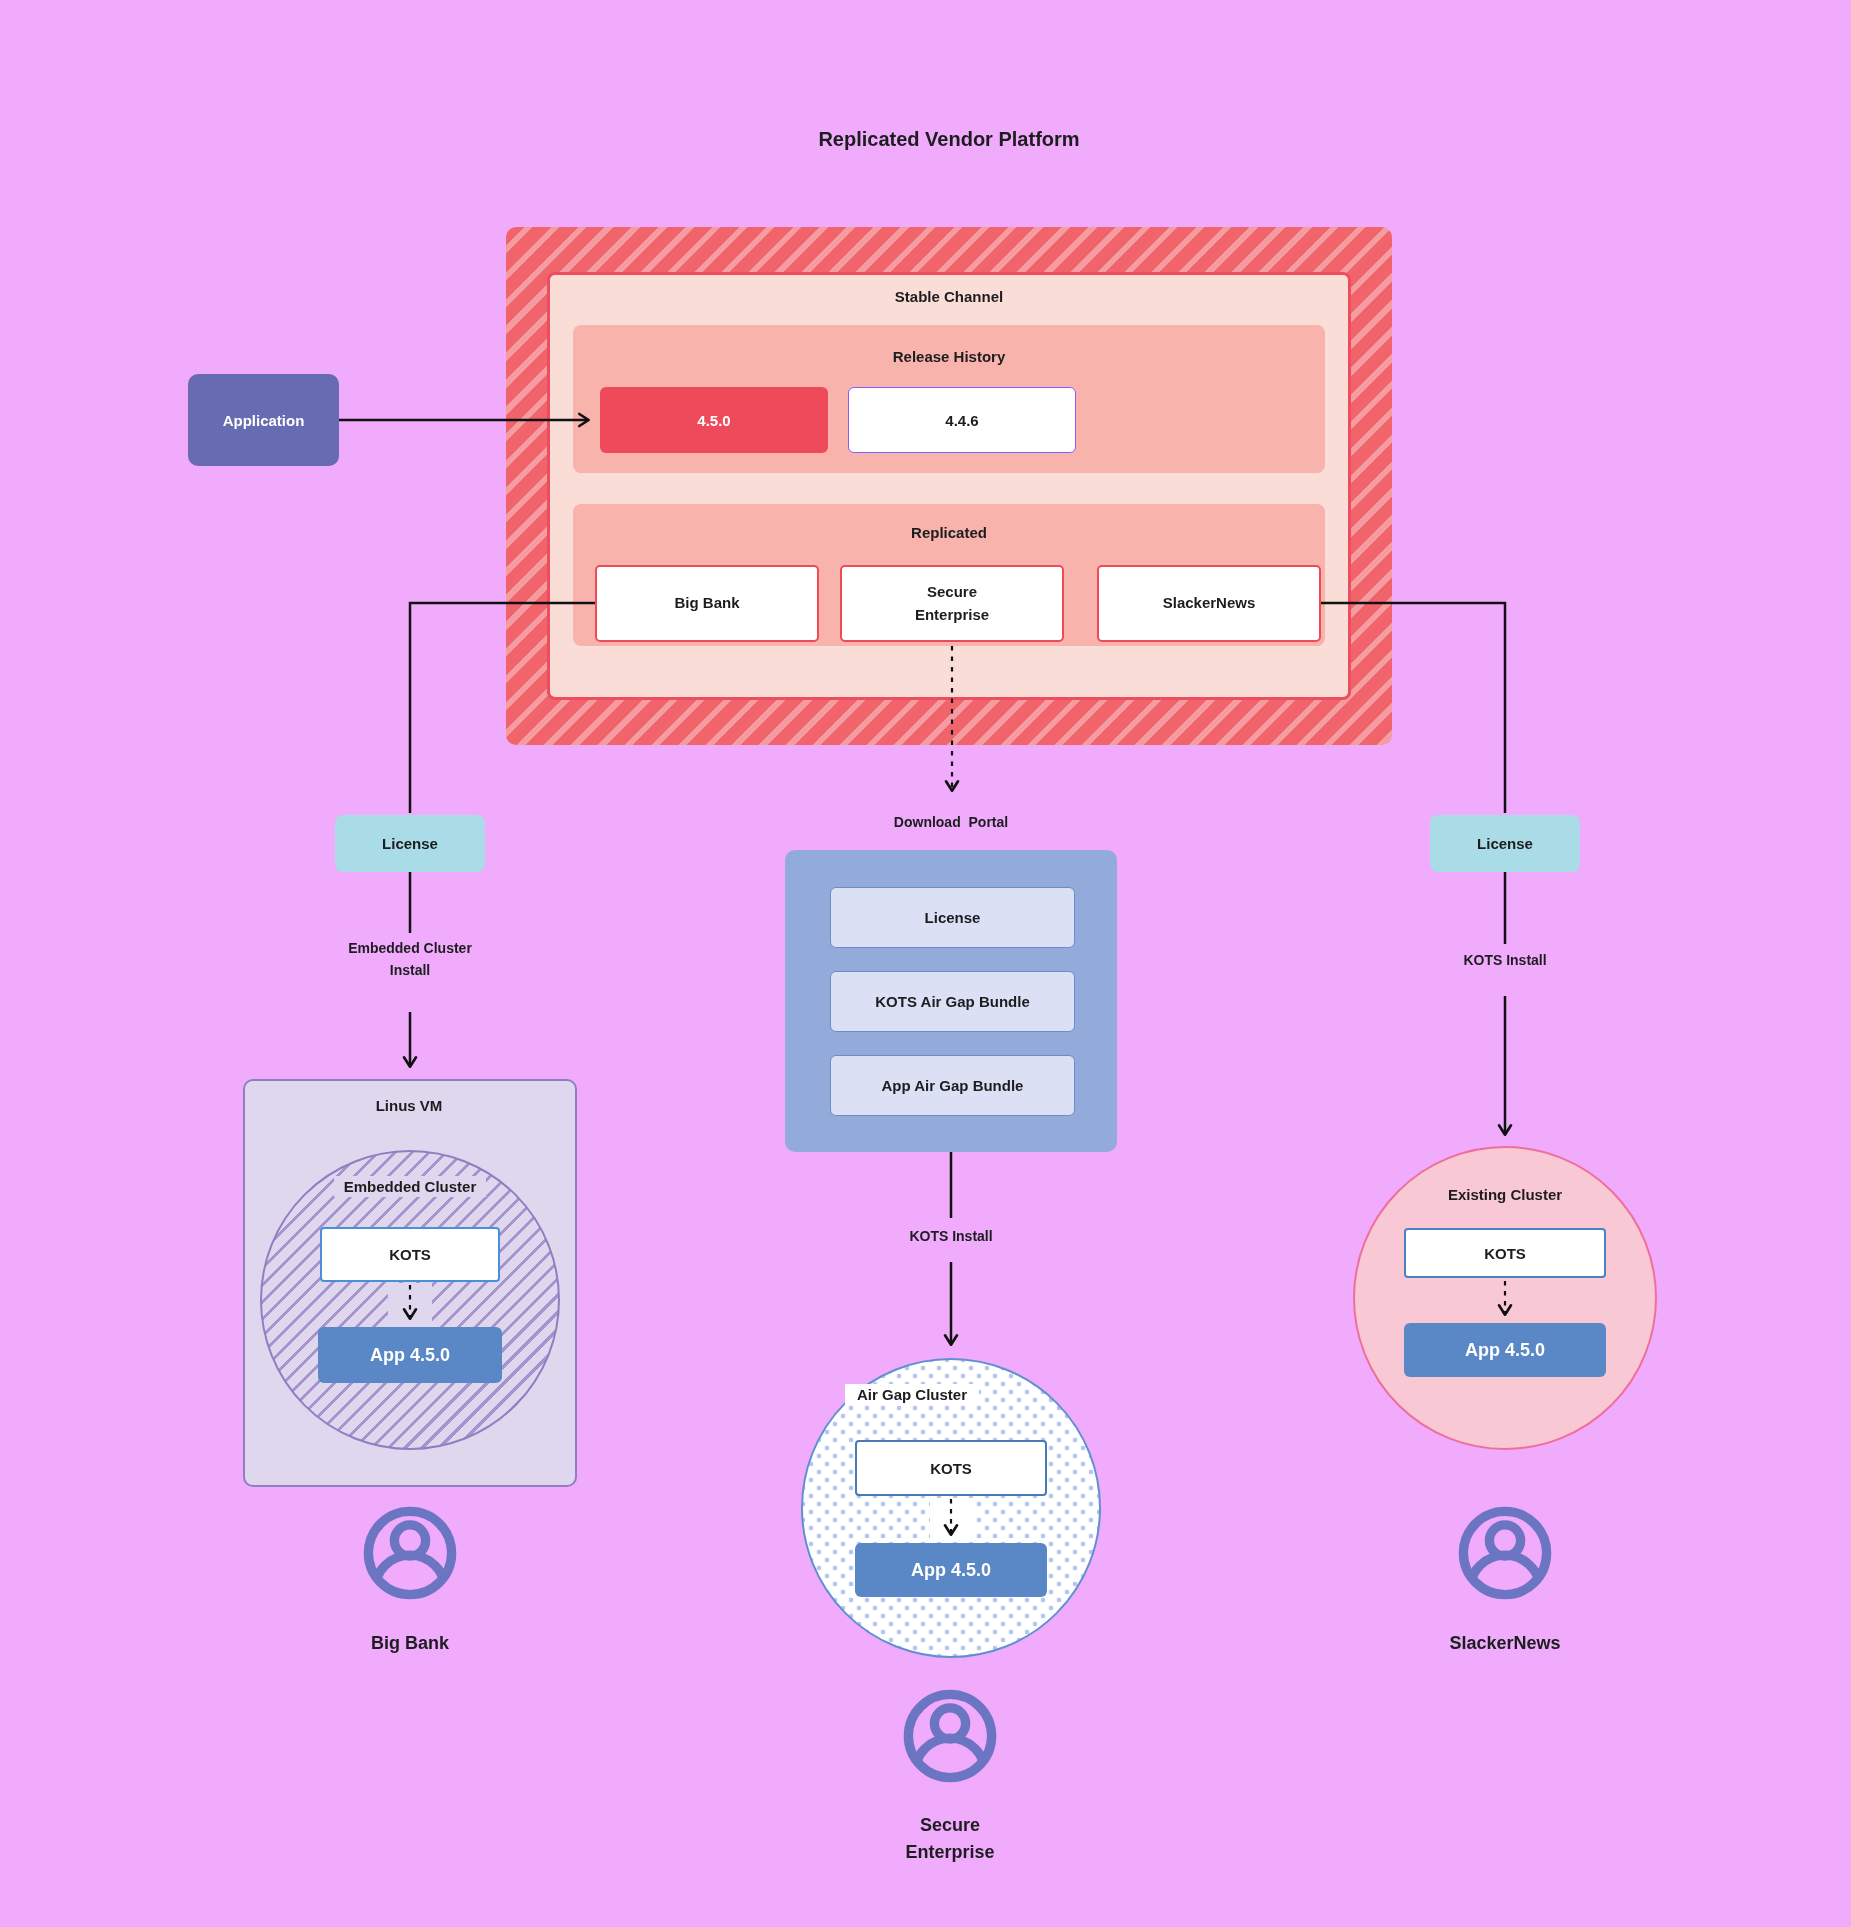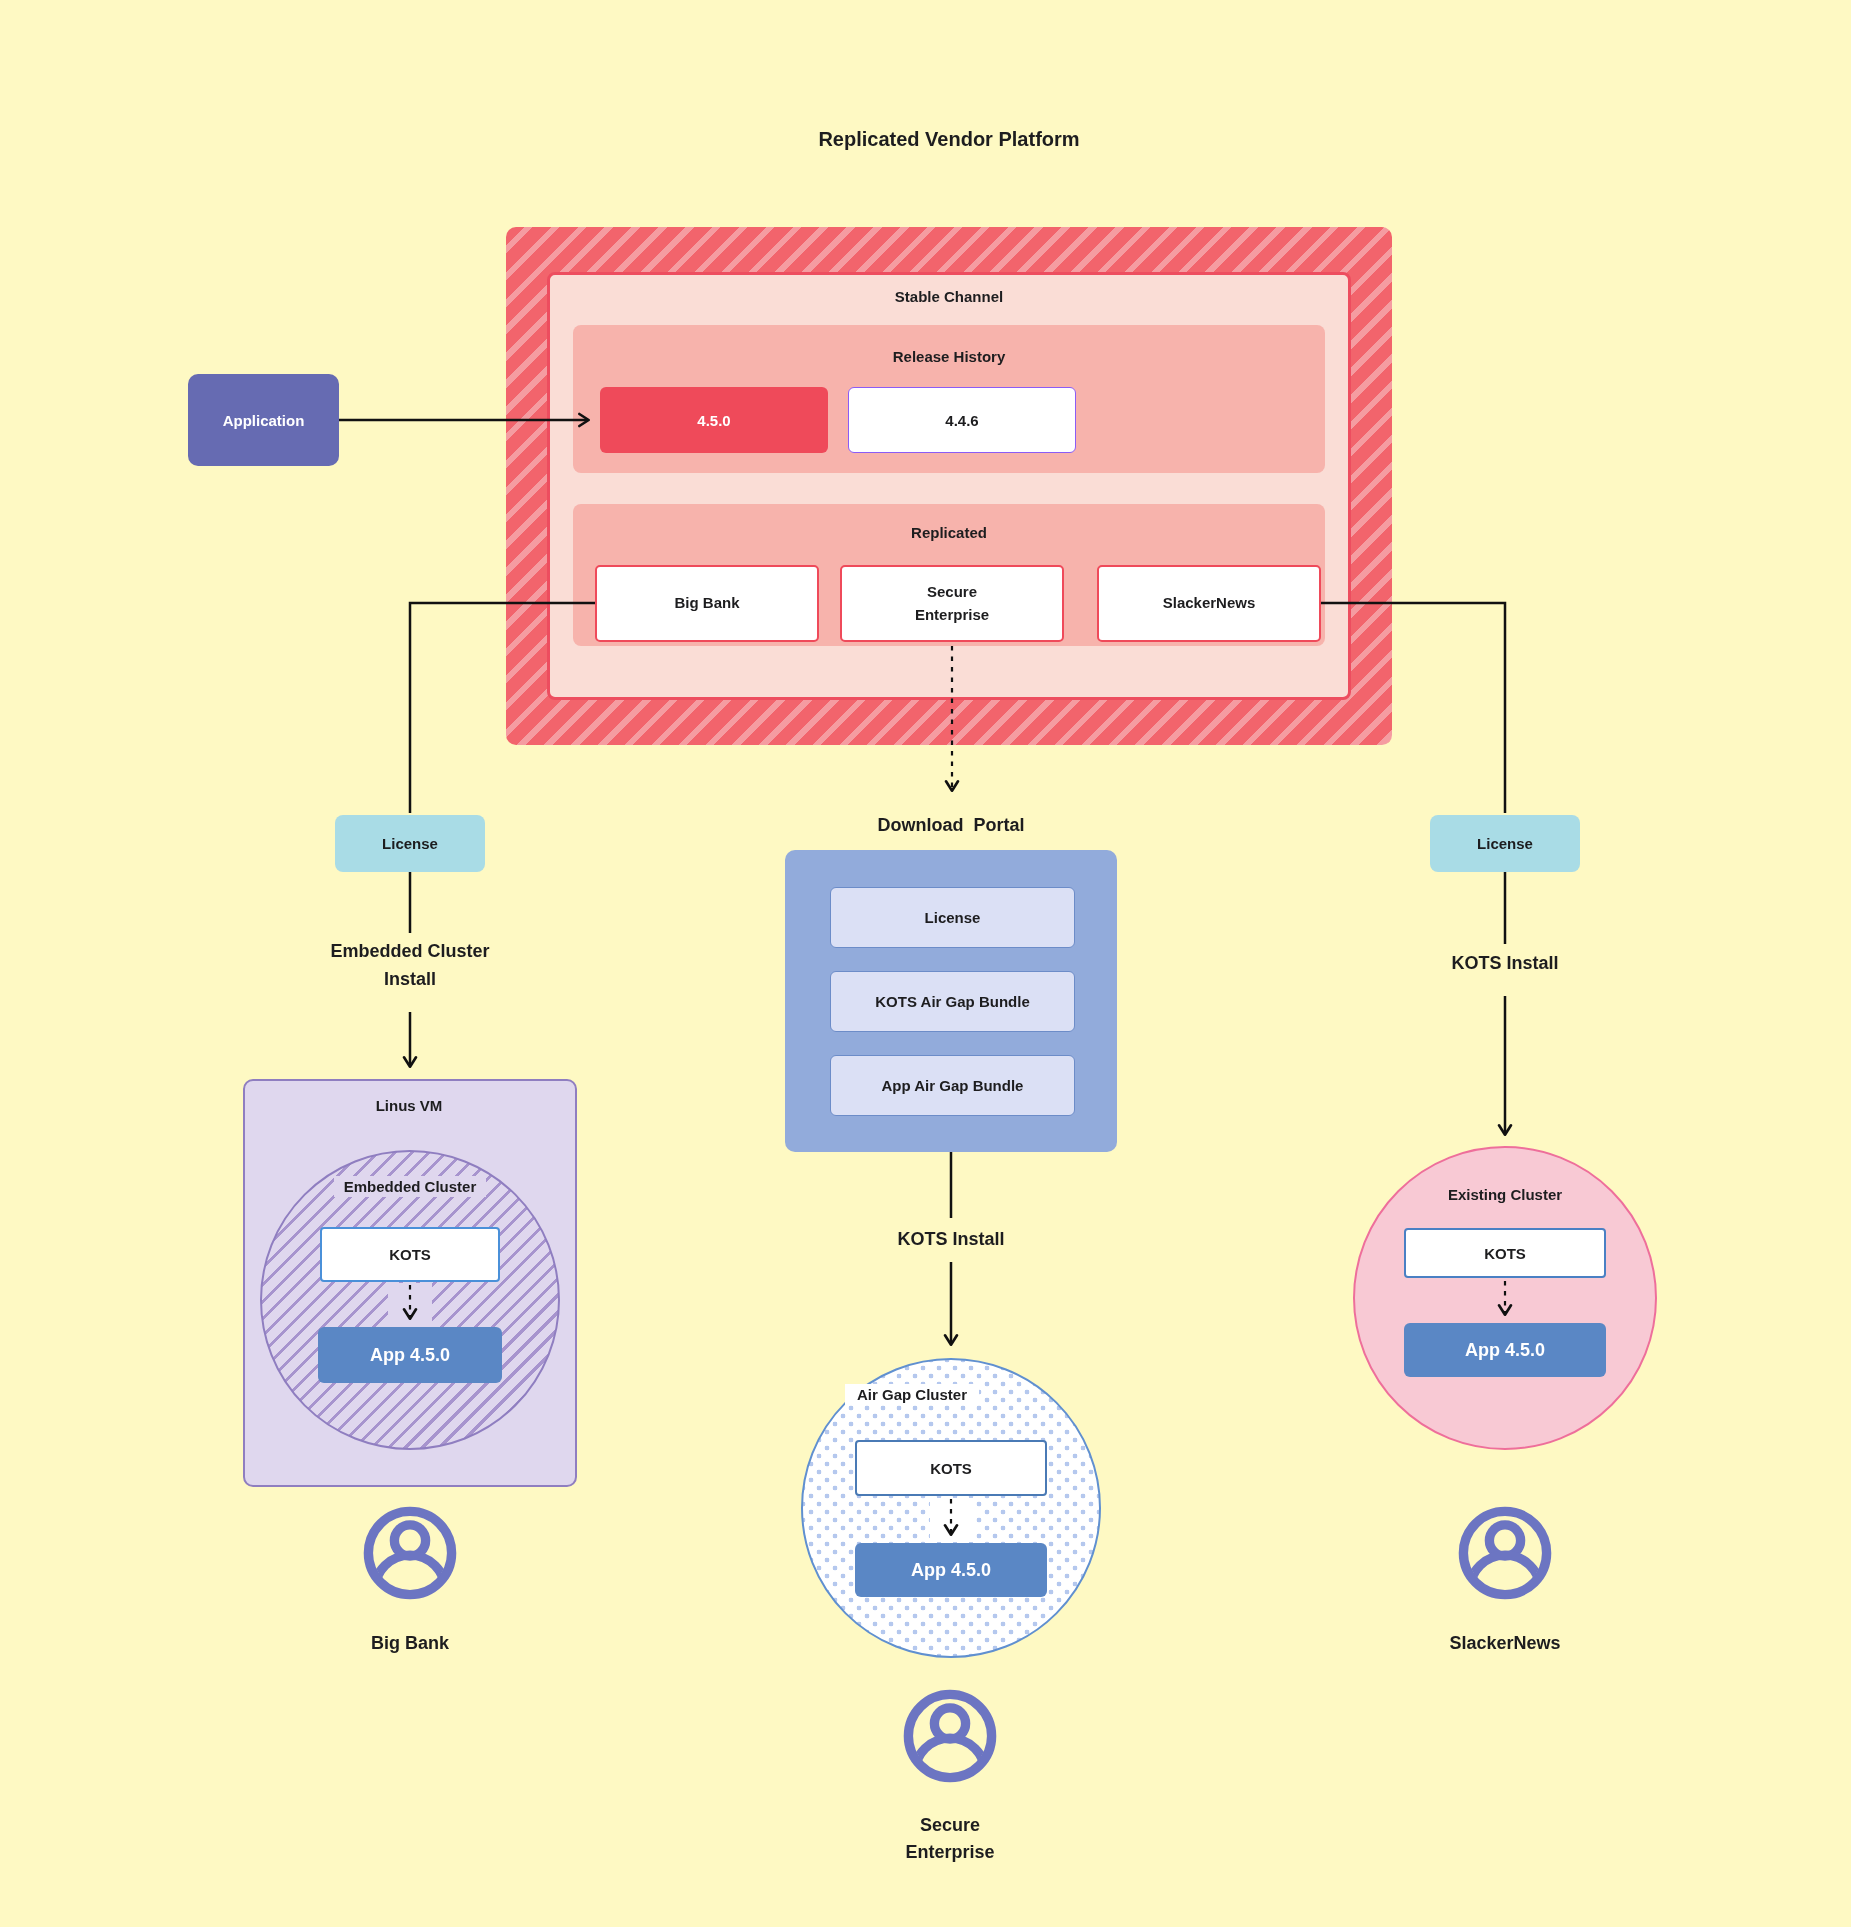--- a/index.html
+++ b/index.html
@@ -1,23 +1,23 @@
 <!DOCTYPE html>
 <html><head>
 <meta charset="utf-8">
 <style>
   html,body{margin:0;padding:0;background:#ffffff;}
   .canvas{
-    position:relative;width:1851px;height:1927px;background:#fef9c3;
+    position:relative;width:1851px;height:1927px;background:#f0abfc;
     font-family:"Liberation Sans",sans-serif;color:#1d1d1f;overflow:hidden;
   }
   .abs{position:absolute;box-sizing:border-box;}
   .node{display:flex;align-items:center;justify-content:center;text-align:center;}
   .sec-label{font-size:15px;font-weight:600;color:#1d1d1f;text-align:center;}
-  .flow-label{font-size:18px;font-weight:600;color:#1d1d1f;text-align:center;line-height:1.55;}
+  .flow-label{font-size:14px;font-weight:600;color:#1d1d1f;text-align:center;line-height:1.55;}
   .pre{white-space:pre-line;}
   .prespace{white-space:pre;}
 
   
   .hatch-red{
     background:repeating-linear-gradient(135deg,#F2646C 0px,#F2646C 13px,#F59CA1 13px,#F59CA1 19px);
     border-radius:10px;
   }
   .stable{background:#FADDD6;border:3px solid #ED4D5F;border-radius:8px;}
   .salmon{background:#F7B3AC;border-radius:8px;}

